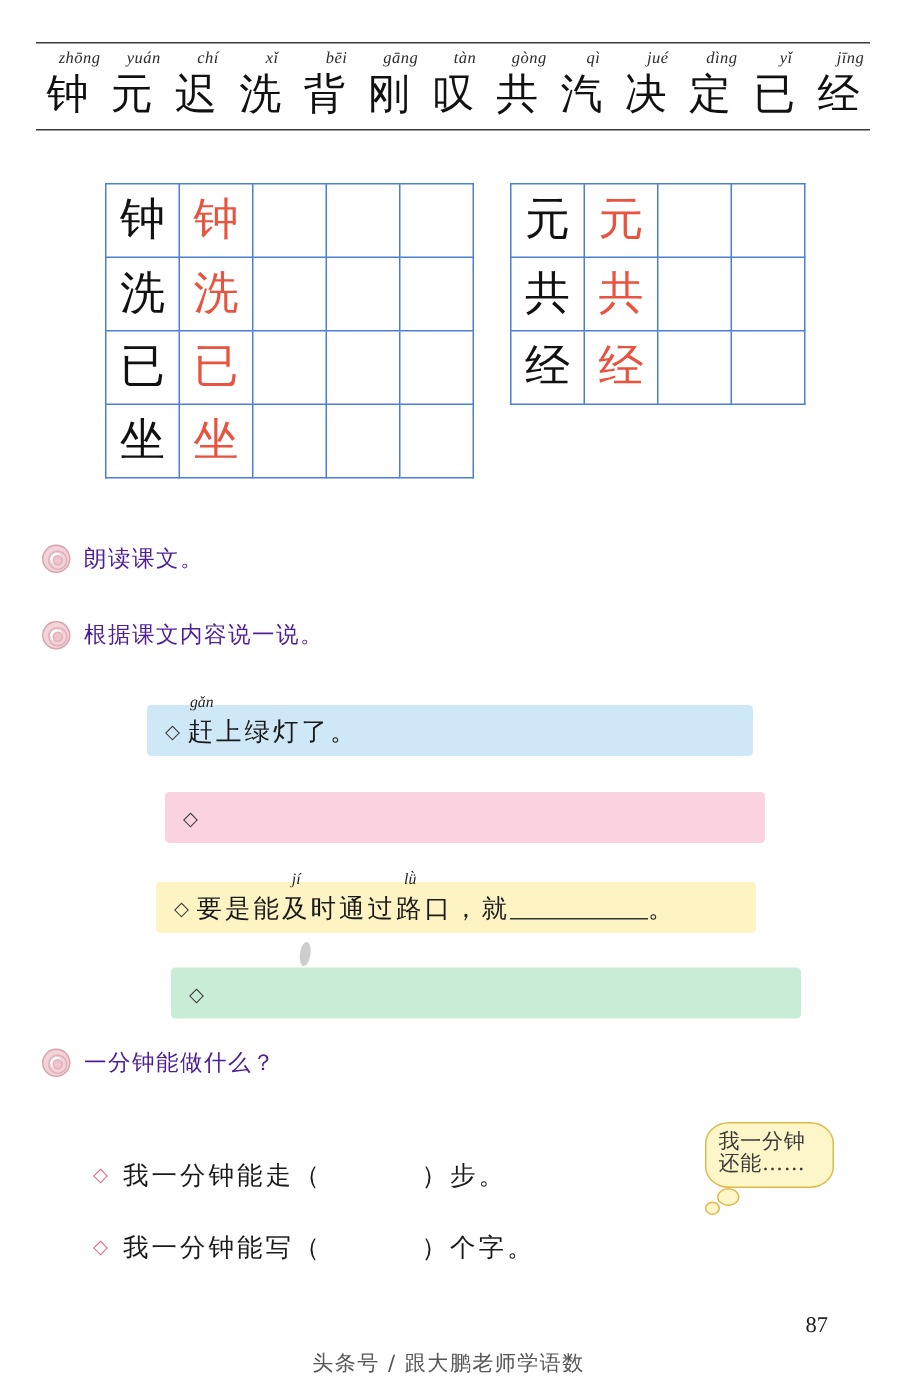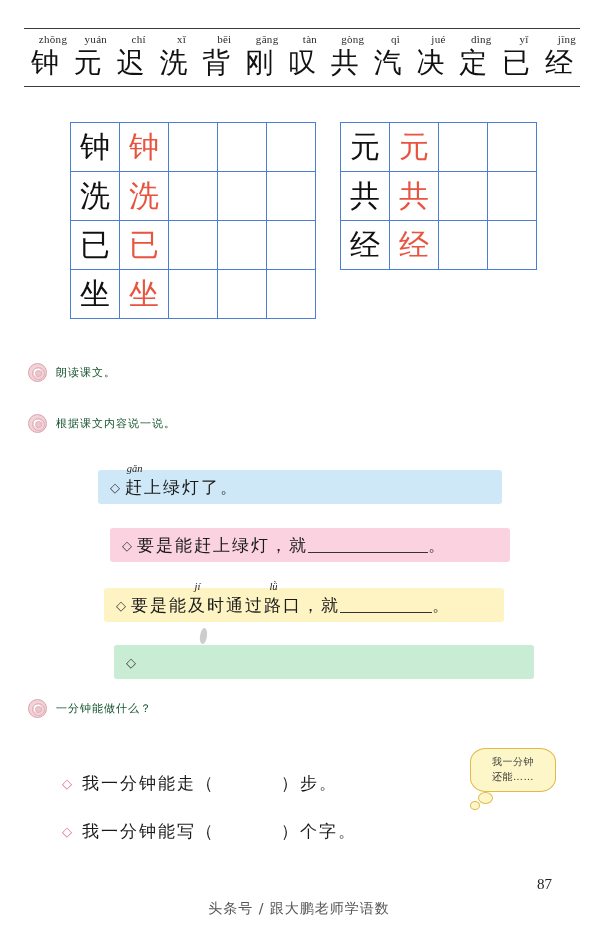--- a/index.html
+++ b/index.html
@@ -34,20 +34,21 @@
   }
   .vocab-cell {
     display: flex;
     flex-direction: column;
     align-items: center;
     width: 42px;
   }
   .vocab-pinyin {
     font-family: "Liberation Serif", serif;
     font-size: 11px;
+    font-style: italic;
     color: #2a2a2a;
     line-height: 13px;
     letter-spacing: 0.3px;
     margin-left: 16px;
   }
   .vocab-char {
     font-family: "DejaVu Serif", "Liberation Serif", serif;
     font-size: 28px;
     line-height: 34px;
     color: #111;
@@ -113,23 +114,23 @@
     margin: -5.5px 0 0 -5.5px;
     border: 1px solid #dfb0ba;
     border-radius: 50%;
   }
   .flower-icon::after {
     width: 5px; height: 5px; margin: -2.5px 0 0 -2.5px;
     background: #f0c4cc;
   }
   .section-text {
     font-family: "DejaVu Serif", "Liberation Serif", serif;
-    font-size: 11px;
+    font-size: 15px;
     letter-spacing: 1px;
-    color: #14532d;
+    color: #4c1d95;
   }
 
   
   .bar {
     position: absolute;
     display: flex;
     align-items: center;
     box-sizing: border-box;
     padding: 4px 14px 4px 12px;
     border-radius: 3px;
@@ -200,25 +201,25 @@
     top: 748px;
     left: 470px;
     width: 86px;
     height: 44px;
     background: #fdf6c8;
     border: 1.5px solid #e0b94b;
     border-radius: 16px / 14px;
     box-sizing: border-box;
     padding: 5px 8px;
     font-family: "DejaVu Serif", "Liberation Serif", serif;
-    font-size: 10px;
+    font-size: 14px;
     line-height: 15px;
     color: #3a3a3a;
     letter-spacing: 0.5px;
-    text-align: center;
+    text-align: left;
   }
   .bubble-tail1, .bubble-tail2 {
     position: absolute;
     background: #fdf6c8;
     border: 1.5px solid #e0b94b;
     border-radius: 50%;
   }
   .bubble-tail1 { top: 792px; left: 478px; width: 13px; height: 10px; }
   .bubble-tail2 { top: 801px; left: 470px; width: 8px;  height: 7px; }
 
@@ -413,23 +414,20 @@
 
 <div class="bar bar-blue" style="top:470px; left:98px; width:404px; height:34px;">
   <span class="diamond">◇</span>
   <span class="bar-text">
     <span class="ruby"><span class="rt">gǎn</span><span>赶</span></span><span>上绿灯了。</span>
   </span>
 </div>
 
 <div class="bar bar-pink" style="top:528px; left:110px; width:400px; height:34px;">
   <span class="diamond">◇</span>
-  <span class="bar-text">
-    <span>要是能赶上绿灯，就</span><span class="blank-line" style="width:120px;"></span><span>。</span>
-  </span>
 </div>
 
 <div class="bar bar-yellow" style="top:588px; left:104px; width:400px; height:34px;">
   <span class="diamond">◇</span>
   <span class="bar-text">
     <span>要是能</span><span class="ruby"><span class="rt">jí</span><span>及</span></span><span>时通过</span><span class="ruby"><span class="rt">lǜ</span><span>路</span></span><span>口，就</span><span class="blank-line" style="width:92px;"></span><span>。</span>
   </span>
 </div>
 
 <div class="bar bar-green" style="top:645px; left:114px; width:420px; height:34px;">

